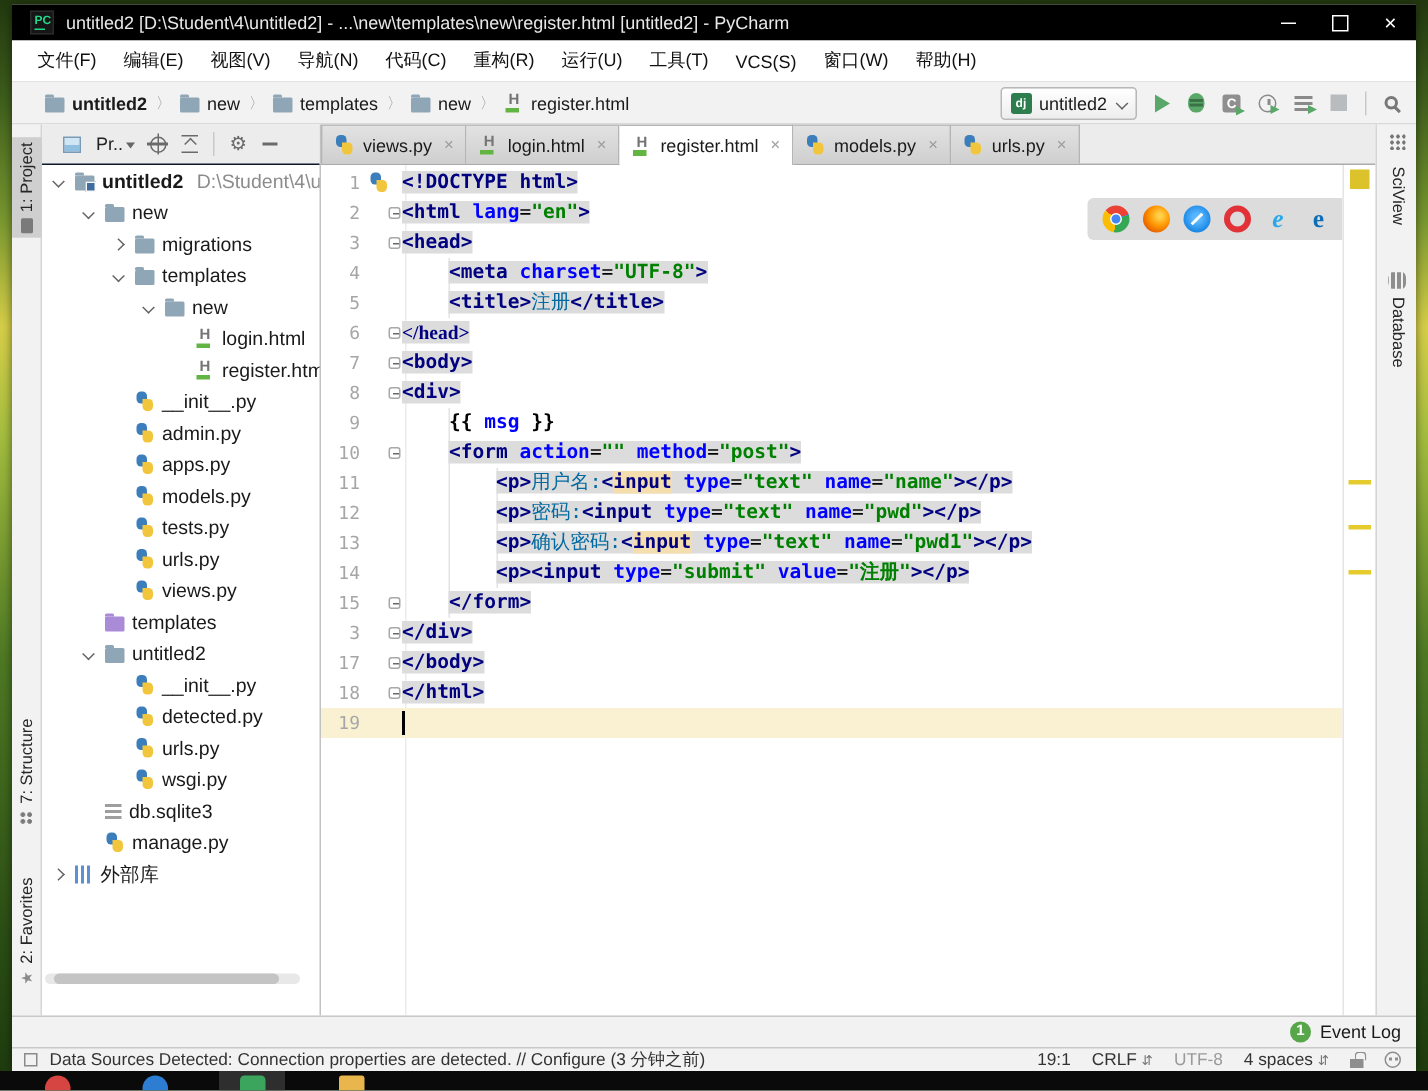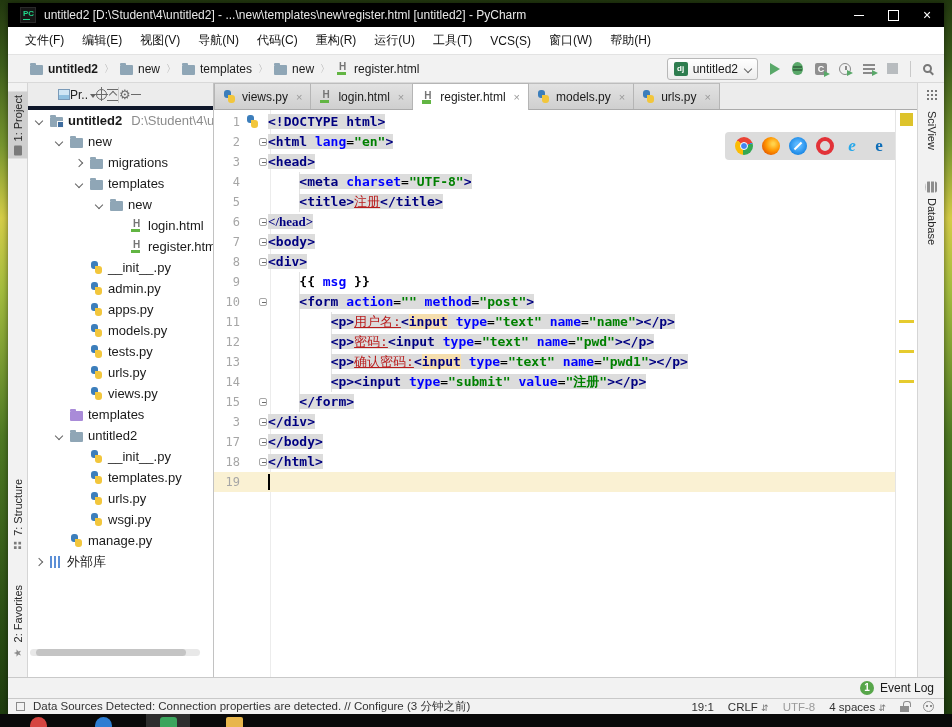--- a/index.html
+++ b/index.html
@@ -83,21 +83,21 @@
 .mini-star { color:#8a8a8a; font-size:10px; transform:rotate(90deg); }
 
 
 #right-strip { position:absolute; left:909px; top:80px; width:27px; height:594px; background:#f2f2f2; border-left:1px solid #d5d5d5; }
 .rvitem { position:absolute; left:0; width:27px; writing-mode:vertical-rl; display:flex; align-items:center; gap:5px; color:#262626; font-size:11px; }
 .ico-grid { width:11px; height:11px; background:radial-gradient(#777 1.1px,transparent 1.3px) 0 0/4px 4px; margin:6px auto 0; }
 .ico-dbcyl { width:11px; height:12px; background:repeating-linear-gradient(#8e8e8e 0 2.5px,#f2f2f2 2.5px 3.8px); border-radius:5px/2.5px; transform:rotate(90deg); flex:0 0 12px;}
 
 
 #project-panel { position:absolute; left:20px; top:80px; width:186px; height:594px; background:#fff; border-right:1px solid #c2c2c2; }
-#project-header { position:absolute; left:0; top:0; width:100%; height:27px; background:#ececec; border-bottom:4px solid #0f172a; display:flex; align-items:center; padding-left:30px; }
+#project-header { position:absolute; left:0; top:0; width:100%; height:27px; background:#ececec; border-bottom:1px solid #0f172a; display:flex; align-items:center; gap:10px; padding-left:14px; }
 .ico-toolwin { width:12px; height:11px; border:1px solid #7a9ab8; background:linear-gradient(#cfe6f5 55%,#8fc0e0 55%); }
 #project-title { display:flex; align-items:center; gap:2px; color:#222; }
 .dropdown-arrow { width:0; height:0; border-top:4px solid #666; border-left:3px solid transparent; border-right:3px solid transparent; margin-top:2px;}
 .ico-locate { width:11px; height:11px; border:1.5px solid #6a6a6a; border-radius:50%; position:relative; }
 .ico-locate::before { content:""; position:absolute; left:3.5px; top:-3px; width:1.5px; height:14px; background:#6a6a6a; }
 .ico-locate::after { content:""; position:absolute; top:3.5px; left:-3px; height:1.5px; width:14px; background:#6a6a6a; }
 .ico-collapse { width:11px; height:12px; border-top:1.6px solid #6a6a6a; border-bottom:1.6px solid #6a6a6a; position:relative; }
 .ico-collapse::before { content:""; position:absolute; left:2.5px; top:2px; width:5px; height:5px; border-left:1.6px solid #6a6a6a; border-top:1.6px solid #6a6a6a; transform:rotate(45deg); }
 .ico-gear { color:#6a6a6a; font-size:13px; line-height:12px;}
 .ico-minus { width:10px; height:1.6px; background:#6a6a6a; }
@@ -123,21 +123,21 @@
 .code-row.caret-row { background:#faf1d3; }
 .ln { position:absolute; left:0; top:0; width:26px; text-align:right; color:#a6a6a6; font-size:12px; }
 .gicon { position:absolute; left:32px; top:3px; }
 .fold { position:absolute; left:45px; top:6px; width:8px; height:8px; border:1px solid #a8a8a8; background:#fff; border-radius:2px; }
 .fold::before { content:""; position:absolute; left:1.5px; top:3px; width:4px; height:1px; background:#6a6a6a; }
 .ctext { position:absolute; left:54px; top:0; white-space:pre; }
 .lbg { background:#dcdcdc; }
 .tok.g { color:#000080; font-weight:bold; }
 .tok.a { color:#0000ff; font-weight:bold; }
 .tok.v { color:#008000; font-weight:bold; }
-.tok.t { color:#b91c1c;text-decoration:underline; }
+.tok.t { color:#0369a1; }
 .tok.b { color:#000; font-weight:bold; }
 .tok.m { color:#0000ff; font-weight:bold; }
 .tok.p { color:#000; }
 .tok.hl { background:#f5deae; }
 .guide { position:absolute; width:1px; background:#e3e3e3; }
 #caret { position:absolute; left:54px; top:2px; width:1.5px; height:16px; background:#000; }
 .gutter-sep { position:absolute; left:56px; top:0; bottom:0; width:1px; background:#ececec; }
 
 
 #browser-bar { position:absolute; left:511px; top:22px; height:28px; background:#dcdcdc; border-radius:4px; display:flex; align-items:center; gap:9px; padding:0 10px; }
@@ -375,31 +375,36 @@
           <span class="tree-label">untitled2</span>
         </div>
         <div class="tree-row" style="padding-left: 44px;">
           <span class="chevbox"></span>
           <span class="ico-py"></span>
           <span class="tree-label">__init__.py</span>
         </div>
         <div class="tree-row" style="padding-left: 44px;">
           <span class="chevbox"></span>
           <span class="ico-py"></span>
-          <span class="tree-label">templates.py</span>
+          <span class="tree-label">detected.py</span>
         </div>
         <div class="tree-row" style="padding-left: 44px;">
           <span class="chevbox"></span>
           <span class="ico-py"></span>
           <span class="tree-label">urls.py</span>
         </div>
         <div class="tree-row" style="padding-left: 44px;">
           <span class="chevbox"></span>
           <span class="ico-py"></span>
           <span class="tree-label">wsgi.py</span>
+        </div>
+        <div class="tree-row" style="padding-left: 24px;">
+          <span class="chevbox"></span>
+          <span class="ico-db"></span>
+          <span class="tree-label">db.sqlite3</span>
         </div>
         <div class="tree-row" style="padding-left: 24px;">
           <span class="chevbox"></span>
           <span class="ico-py"></span>
           <span class="tree-label">manage.py</span>
         </div>
         <div class="tree-row" style="padding-left: 4px;">
           <span class="chevbox">
             <span class="chev right"></span>
           </span>

